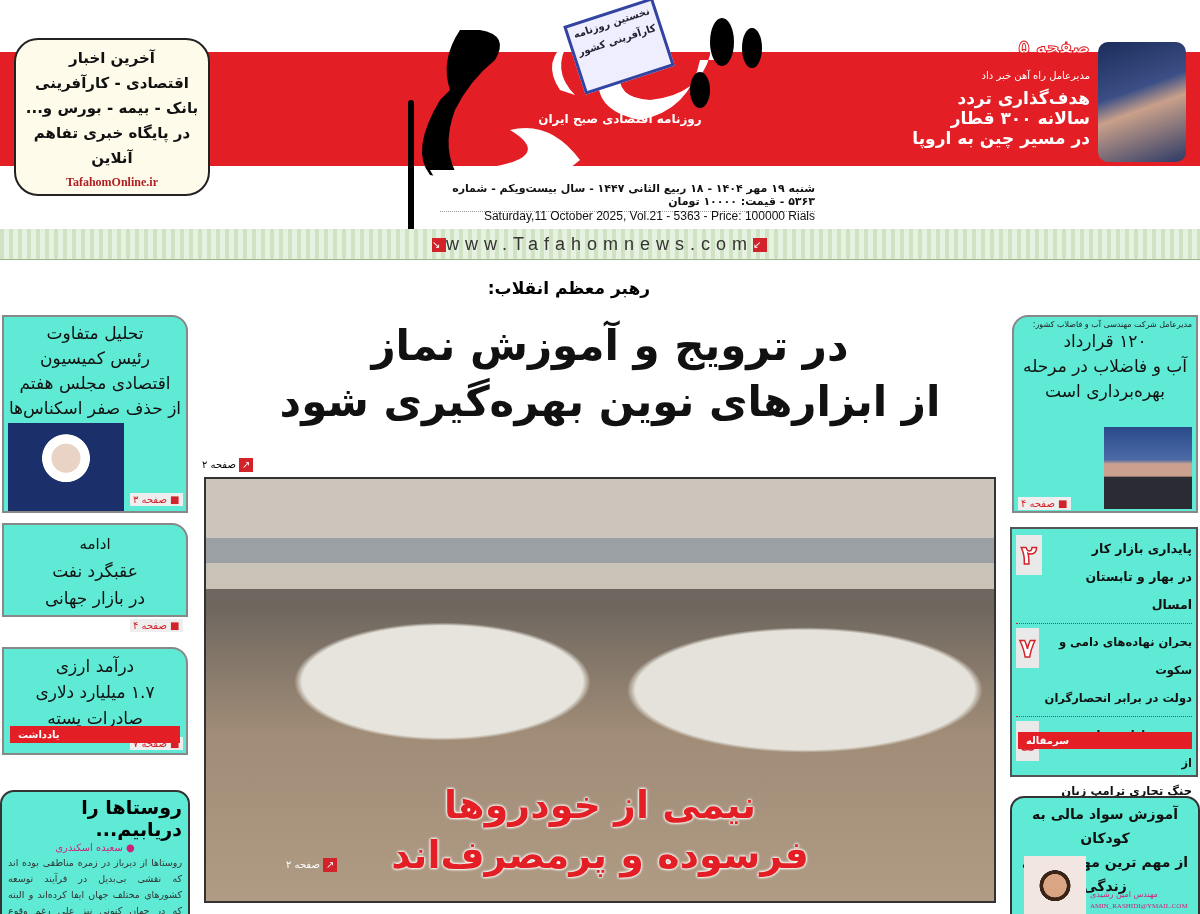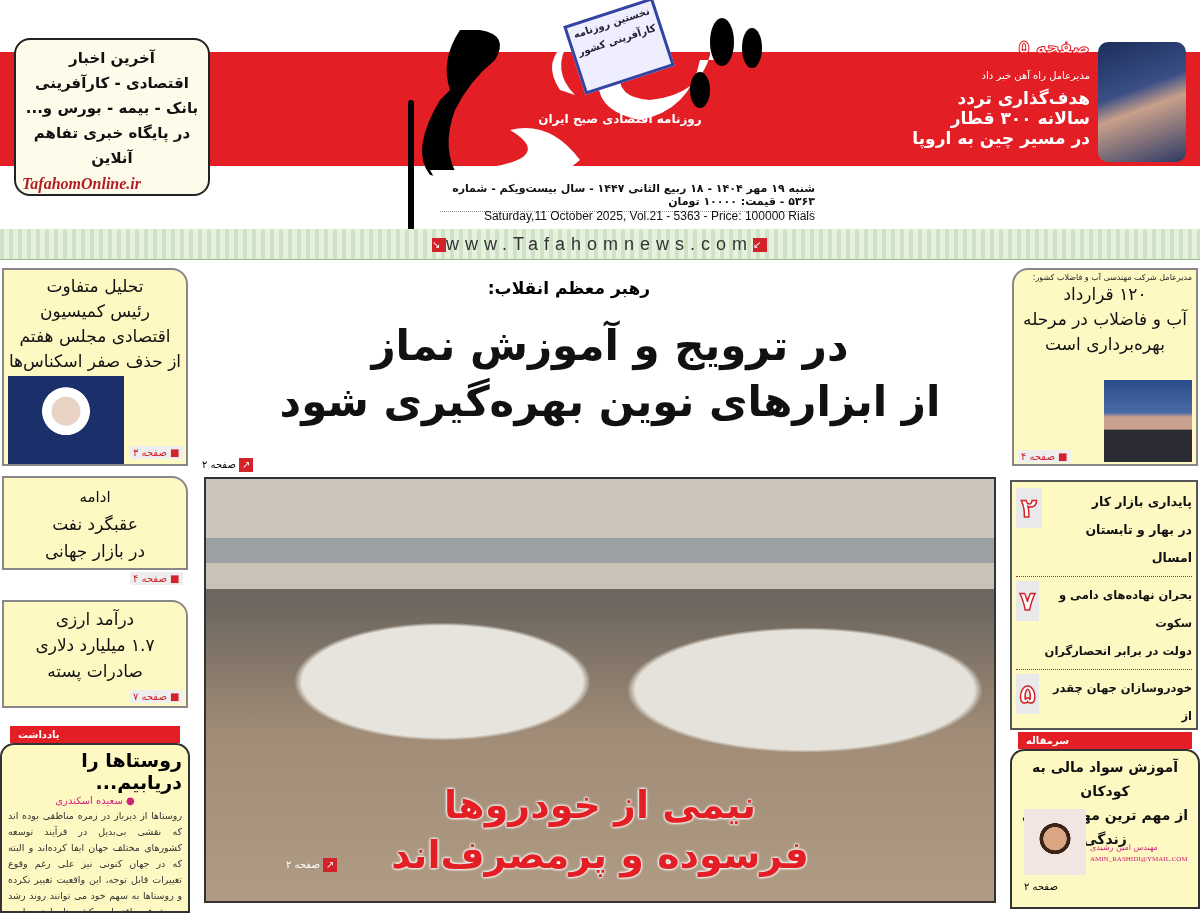--- a/index.html
+++ b/index.html
@@ -1,43 +1,43 @@
 <!DOCTYPE html>
 <html><head>
 <meta charset="utf-8">
 <style>
   html, body { margin:0; padding:0; }
   body { width:1200px; height:914px; position:relative; overflow:hidden; background:#fff; font-family:"DejaVu Sans", sans-serif; }
   .abs { position:absolute; }
 
   
   .redband { left:0; top:52px; width:1200px; height:114px; background:#e31e24; border-radius:0 0 0 0; }
-  .promo-box { left:14px; top:38px; width:196px; height:158px; background:#fffbea; border:2px solid #222; border-radius:16px; box-sizing:border-box; padding:6px 6px 0 6px; }
+  .promo-box { left:14px; top:38px; width:196px; height:158px; background:#fffbea; border:2px solid #222; border-radius:24px; box-sizing:border-box; padding:6px 6px 0 6px; }
   .promo-box .l { font-weight:bold; font-size:15px; line-height:25px; color:#111; direction:rtl; text-align:center; }
-  .promo-box .url { font-family:"Liberation Serif", serif; font-weight:bold; font-size:16px; color:#b01e23; text-align:left; margin-top:4px;font-style:italic; }
+  .promo-box .url { font-family:"Liberation Serif", serif; font-weight:bold; font-size:12px; color:#b01e23; text-align:center; margin-top:4px; }
 
   .logo { left:400px; top:0; width:380px; height:250px; }
   .tagline { left:520px; top:112px; width:200px; font-size:12px; color:#fff; direction:rtl; text-align:center; font-weight:bold; }
   .stamp { left:572px; top:10px; width:88px; height:66px; border:3px solid #3344a0; background:#eef; transform:rotate(-18deg); font-size:10px; color:#223; direction:rtl; text-align:center; line-height:18px; font-weight:bold; }
   .date-fa { left:440px; top:182px; width:375px; font-size:11px; direction:rtl; text-align:right; color:#111; font-weight:bold; border-bottom:1px dotted #999; padding-bottom:3px; }
   .date-en { left:440px; top:209px; width:375px; font-size:12px; color:#111; text-align:right; font-family:"Liberation Sans", sans-serif; }
   .pole { left:408px; top:100px; width:6px; height:150px; background:#000; border-radius:3px; }
 
   .right-teaser { left:910px; top:36px; width:290px; height:130px; }
   .rt-photo { right:14px; top:6px; width:88px; height:120px; background:linear-gradient(160deg,#1b2d5a,#3b4f86 40%,#c9a08a 55%,#2c3a66); border-radius:10px; }
   .rt-page { right:110px; top:0; font-size:18px; color:#fff; font-weight:bold; -webkit-text-stroke:1px #e31e24; direction:rtl; }
   .rt-sub { right:110px; top:34px; font-size:10px; color:#fff; direction:rtl; }
   .rt-title { right:110px; top:52px; font-size:17px; color:#fff; font-weight:bold; direction:rtl; text-align:right; line-height:20px; width:200px; }
 
   .greenbar { left:0; top:229px; width:1200px; height:30px; background:repeating-linear-gradient(90deg,#cfe3c4 0 4px,#e7f1df 4px 9px); border-bottom:1px solid #9bb98f; }
   .web { left:432px; top:234px; font-size:18px; letter-spacing:6px; color:#333; font-family:"Liberation Sans", sans-serif; }
   .arrow-ic { display:inline-block; width:14px; height:14px; background:#d2232a; color:#fff; font-size:10px; line-height:14px; text-align:center; vertical-align:middle; }
 
   
-  .box { border:2px solid #888; border-radius:0 16px 0 0; box-sizing:border-box; background:#fef9c3; }
+  .box { border:2px solid #888; border-radius:0 16px 0 0; box-sizing:border-box; background:#5eead4;margin-top:47px; }
   .box .t { direction:rtl; text-align:center; font-size:17px; line-height:25px; color:#111; }
   .pg { font-size:10px; color:#d2232a; direction:rtl; background:#eee; padding:1px 3px; }
 
   .headline-kicker { left:300px; top:278px; width:350px; text-align:right; direction:rtl; font-size:17px; font-weight:bold; }
   .headline { left:220px; top:318px; width:780px; text-align:center; direction:rtl; font-size:42px; font-weight:bold; line-height:56px; color:#111; }
   .photo { left:204px; top:477px; width:792px; height:426px; border:2px solid #333; box-sizing:border-box;
     background:
       linear-gradient(180deg,#cbc5bb 0 14%, #9aa0a4 14% 20%, #c9c2b6 20% 26%, transparent 26%),
       radial-gradient(ellipse at 30% 48%, #e6e4dc 0 18%, transparent 19%),
       radial-gradient(ellipse at 76% 50%, #e4e2da 0 20%, transparent 21%),

